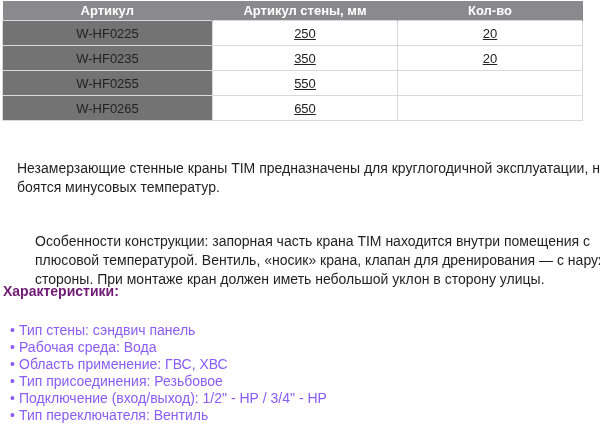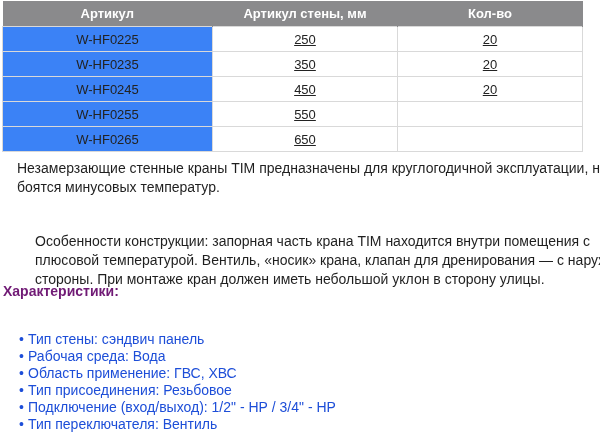--- a/index.html
+++ b/index.html
@@ -21,34 +21,34 @@
       top: 1px;
       width: 580px;
       border-collapse: collapse;
       table-layout: fixed;
       font-size: 13px;
     }
     .spec-table th {
       background: #8a8a8c;
       color: #ffffff;
       font-weight: bold;
-      height: 25px;
+      height: 19px;
       padding: 0;
       text-align: center;
       border-right: 1px solid #8a8a8c;
     }
     .spec-table td {
       height: 24px;
       padding: 0;
       text-align: center;
       border: 1px solid #d9d9d9;
       color: #222222;
     }
     .spec-table td.col-article {
-      background: #3b82f6;
+      background: #737373;
       margin-top: 28px;
     }
     .spec-table td.col-thick,
     .spec-table td.col-qty {
       background: #ffffff;
       text-decoration: underline;
     }
     .text-block {
       position: absolute;
       left: 17px;
@@ -64,26 +64,26 @@
       left: 3px;
       top: 283px;
       font-size: 14px;
       font-weight: bold;
       color: #701a75;
     }
     .char-list {
       position: absolute;
       left: 3px;
       top: 315px;
-      margin: 16px;
+      margin: 7px;
       padding: 0;
       list-style: none;
       font-size: 14px;
       line-height: 17px;
-      color: #1d4ed8;
+      color: #8b5cf6;
     }
     .char-list li .bullet {
       display: inline-block;
       width: 9px;
     }
   </style>
 </head>
 <body>
 
 <table class="spec-table">
@@ -104,25 +104,20 @@
       <td class="col-article">W-HF0225</td>
       <td class="col-thick">250</td>
       <td class="col-qty">20</td>
     </tr>
     <tr>
       <td class="col-article">W-HF0235</td>
       <td class="col-thick">350</td>
       <td class="col-qty">20</td>
     </tr>
     <tr>
-      <td class="col-article">W-HF0245</td>
-      <td class="col-thick">450</td>
-      <td class="col-qty">20</td>
-    </tr>
-    <tr>
       <td class="col-article">W-HF0255</td>
       <td class="col-thick">550</td>
       <td class="col-qty"></td>
     </tr>
     <tr>
       <td class="col-article">W-HF0265</td>
       <td class="col-thick">650</td>
       <td class="col-qty"></td>
     </tr>
   </tbody>

